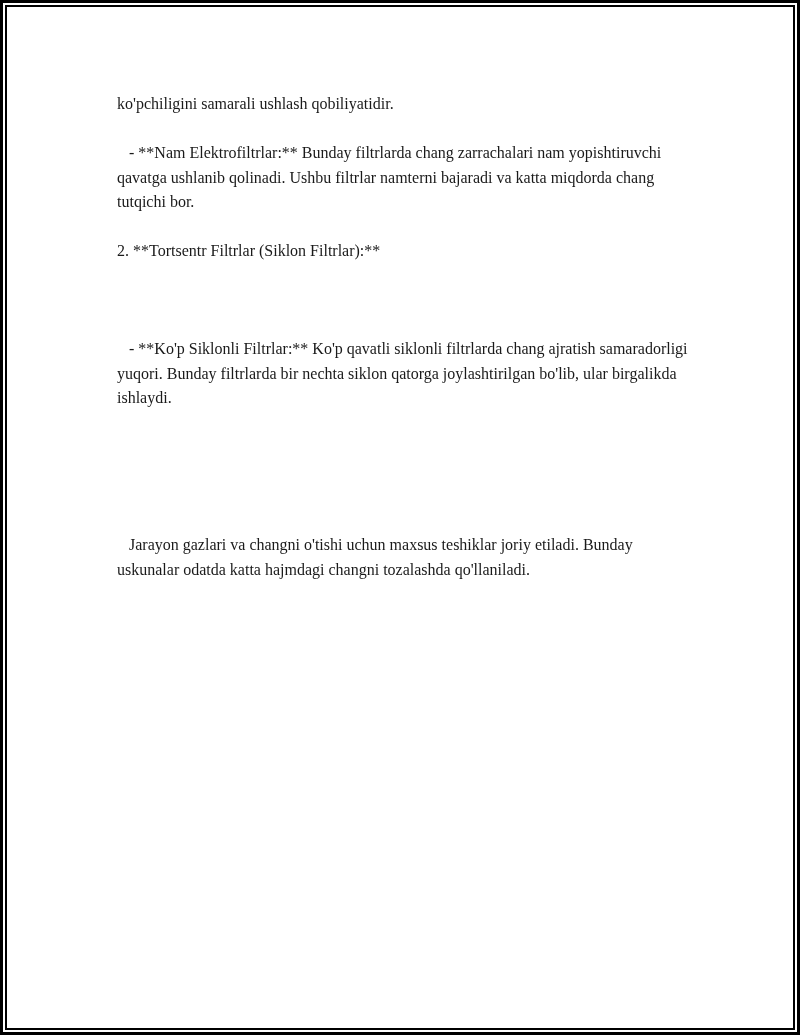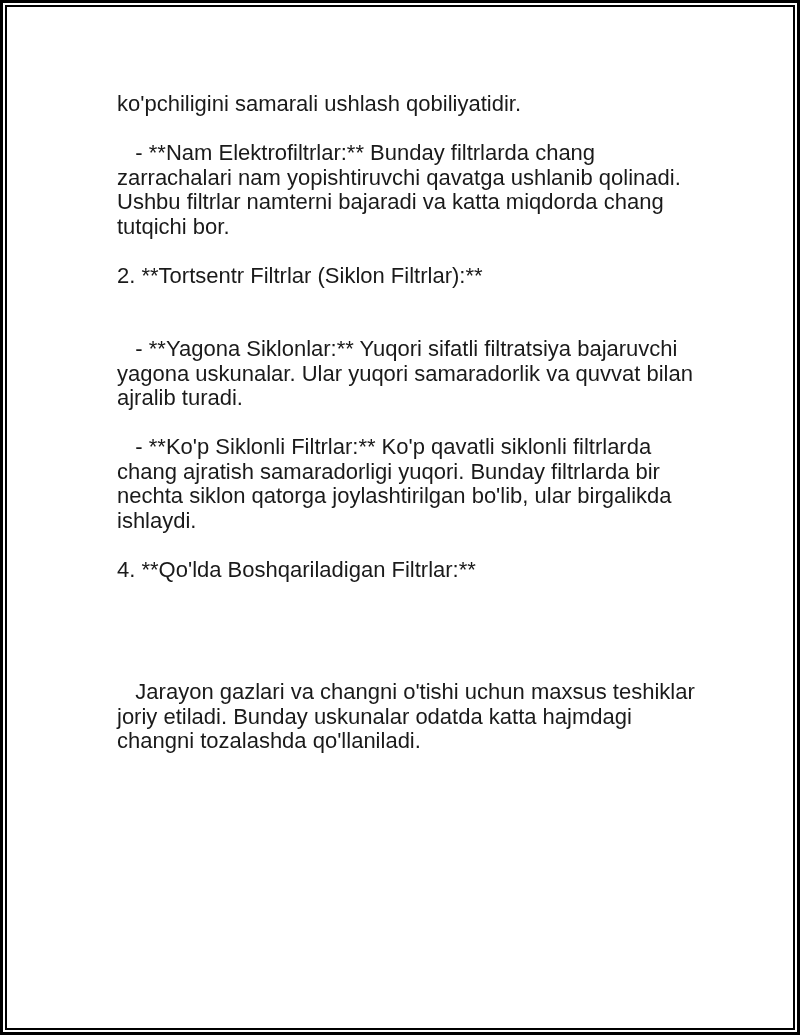--- a/index.html
+++ b/index.html
@@ -26,22 +26,22 @@
       right: 5px; bottom: 5px;
       box-sizing: border-box;
       border: 2px solid #000;
       background: #fff;
     }
     .content {
       position: absolute;
       left: 117px;
       top: 92px;
       width: 580px;
-      font-family: Liberation Sans, sans-serif;
-      font-size: 22px;
+      font-family: Liberation Serif, serif;
+      font-size: 16px;
       line-height: 24.5px;
       color: #1a1a1a;
     }
     .para {
       margin: 0;
       white-space: pre-wrap;
     }
     .gap {
       height: 24.5px;
     }
@@ -53,24 +53,22 @@
 <div class="page-frame-inner"></div>
 
 <div class="content">
   <p class="para">ko'pchiligini samarali ushlash qobiliyatidir.</p>
   <div class="gap"></div>
   <p class="para">   - **Nam Elektrofiltrlar:** Bunday filtrlarda chang zarrachalari nam yopishtiruvchi qavatga ushlanib qolinadi. Ushbu filtrlar namterni bajaradi va katta miqdorda chang tutqichi bor.</p>
   <div class="gap"></div>
   <p class="para">2. **Tortsentr Filtrlar (Siklon Filtrlar):**</p>
   <div class="gap"></div>
   <div class="gap"></div>
-  <p class="para">   - **Yagona Siklonlar:** Yuqori sifatli filtratsiya bajaruvchi yagona uskunalar. Ular yuqori samaradorlik va quvvat bilan ajralib turadi.</p>
   <div class="gap"></div>
   <p class="para">   - **Ko'p Siklonli Filtrlar:** Ko'p qavatli siklonli filtrlarda chang ajratish samaradorligi yuqori. Bunday filtrlarda bir nechta siklon qatorga joylashtirilgan bo'lib, ular birgalikda ishlaydi.</p>
   <div class="gap"></div>
-  <p class="para">4. **Qo'lda Boshqariladigan Filtrlar:**</p>
   <div class="gap"></div>
   <div class="gap"></div>
   <div class="gap"></div>
   <div class="gap"></div>
   <p class="para">   Jarayon gazlari va changni o'tishi uchun maxsus teshiklar joriy etiladi. Bunday uskunalar odatda katta hajmdagi changni tozalashda qo'llaniladi.</p>
   <div class="gap"></div>
 </div>
 
 </body></html>

